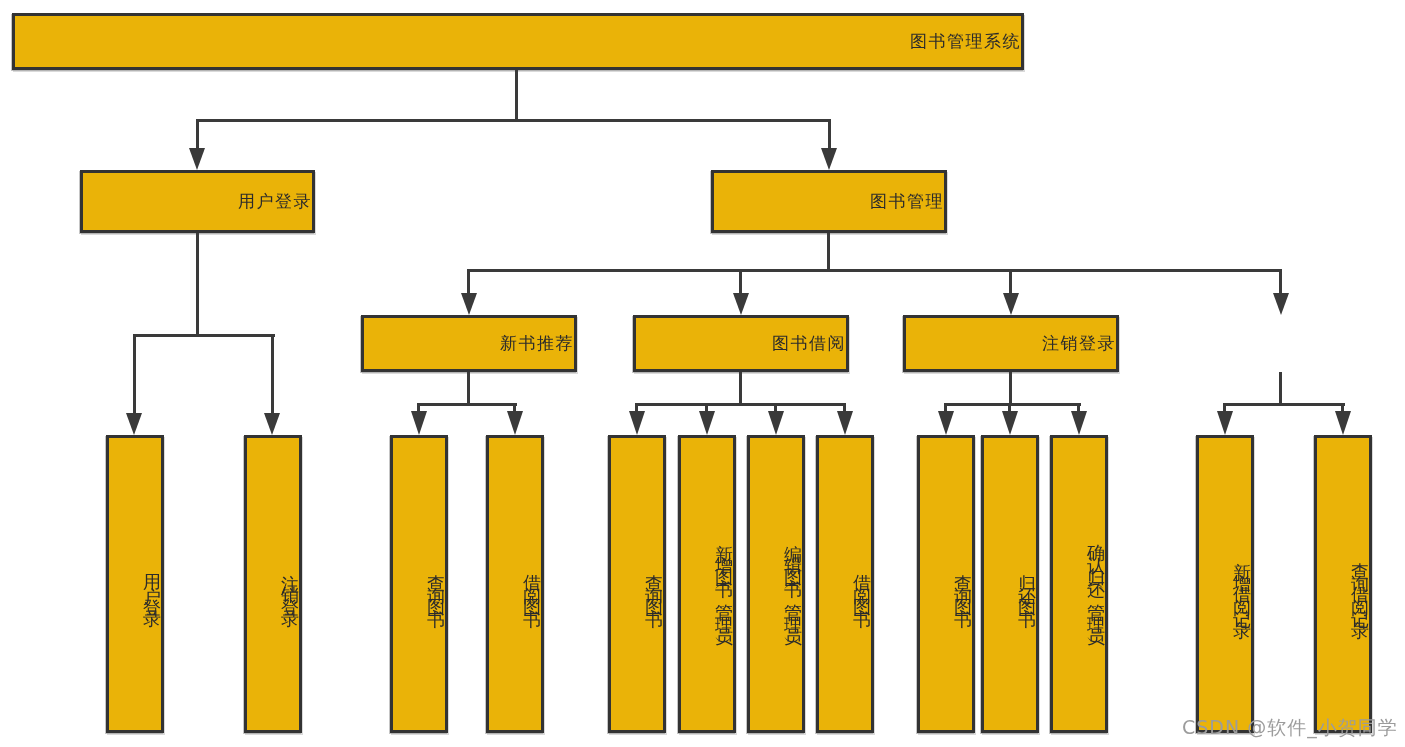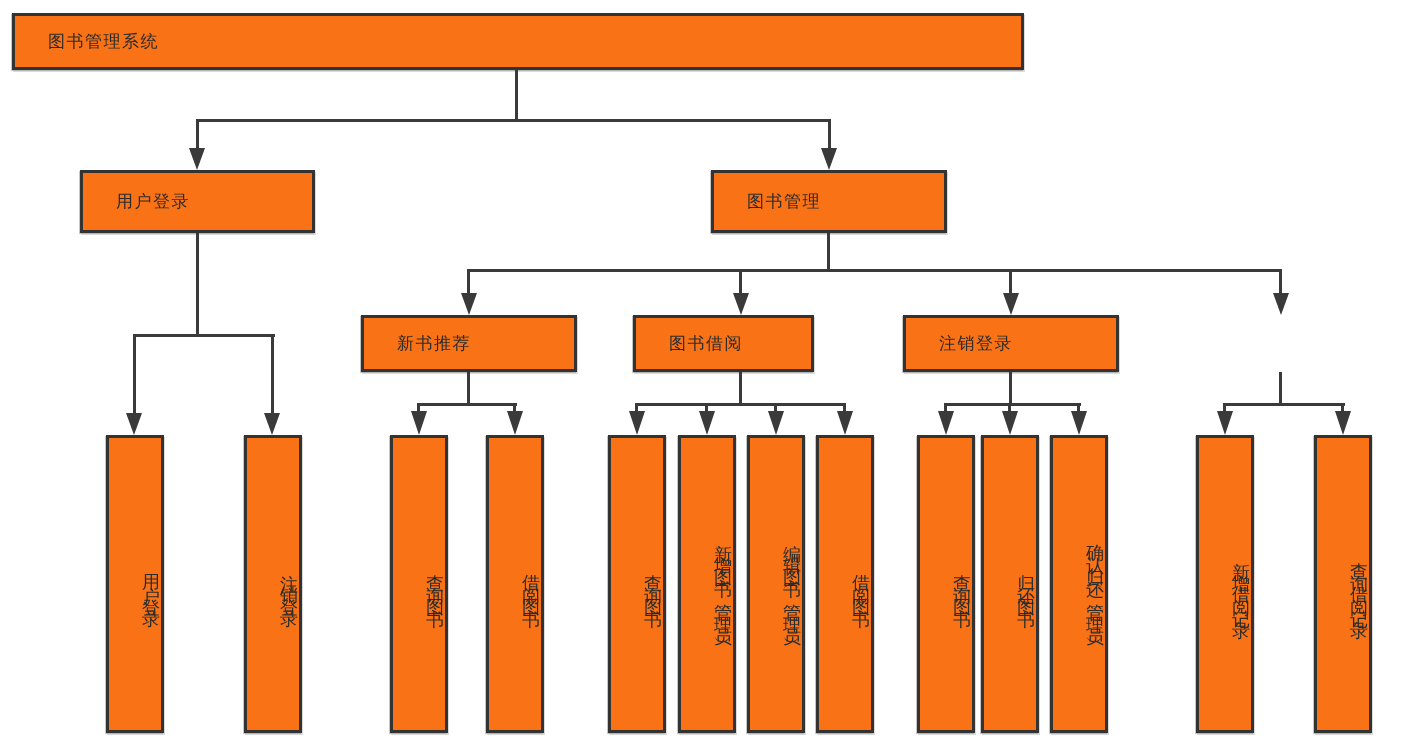--- a/index.html
+++ b/index.html
@@ -12,28 +12,27 @@
   #canvas{
     position:relative;
     width:1405px;
     height:747px;
     background:#ffffff;
     overflow:hidden;
   }
   .box{
     position:absolute;
     box-sizing:border-box;
-    background:#f97316;
+    background:#eab308;
     border:3px solid var(--border);
     display:flex;
     align-items:center;
-    justify-content:flex-start;
+    justify-content:flex-end;
     color:var(--text);
     box-shadow:-1px 1px 0 rgba(150,150,150,.55), 1px 2px 0 rgba(150,150,150,.35);
-    padding-left:33px;
   }
   .hbox .lbl{
     font-size:17px;
     letter-spacing:1.5px;
     white-space:nowrap;
   }
   .vbox .lbl{
     writing-mode:vertical-rl;
     text-orientation:mixed;
     font-size:18px;
@@ -75,21 +74,21 @@
   <div class="box hbox" style="left:80px;top:170px;width:235px;height:63px;">
     <span class="lbl">用户登录</span>
   </div>
   <div class="box hbox" style="left:361px;top:315px;width:216px;height:57px;">
     <span class="lbl">新书推荐</span>
   </div>
 
   <div class="box hbox" style="left:711px;top:170px;width:236px;height:63px;">
     <span class="lbl">图书管理</span>
   </div>
-  <div class="box hbox" style="left:633px;top:315px;width:181px;height:57px;">
+  <div class="box hbox" style="left:633px;top:315px;width:216px;height:57px;">
     <span class="lbl">图书借阅</span>
   </div>
   <div class="box hbox" style="left:903px;top:315px;width:216px;height:57px;">
     <span class="lbl">注销登录</span>
   </div>
 
   <div class="box vbox" style="left:106px;top:435px;width:58px;height:298px;">
     <span class="lbl">用户登录</span>
   </div>
   <div class="box vbox" style="left:244px;top:435px;width:58px;height:298px;">
@@ -185,14 +184,15 @@
   <div class="arrow long" style="left:1002px;top:411px;"></div>
   <div class="arrow long" style="left:1071px;top:411px;"></div>
 
   <div class="line" style="left:1279px;top:372px;width:3px;height:33px;"></div>
   <div class="line" style="left:1223px;top:403px;width:122px;height:3px;"></div>
   <div class="line" style="left:1223px;top:403px;width:3px;height:10px;"></div>
   <div class="line" style="left:1341px;top:403px;width:3px;height:10px;"></div>
   <div class="arrow long" style="left:1217px;top:411px;"></div>
   <div class="arrow long" style="left:1335px;top:411px;"></div>
 
+  <div id="watermark">CSDN @软件_小贺同学</div>
 
 </div>
 
 </body></html>

